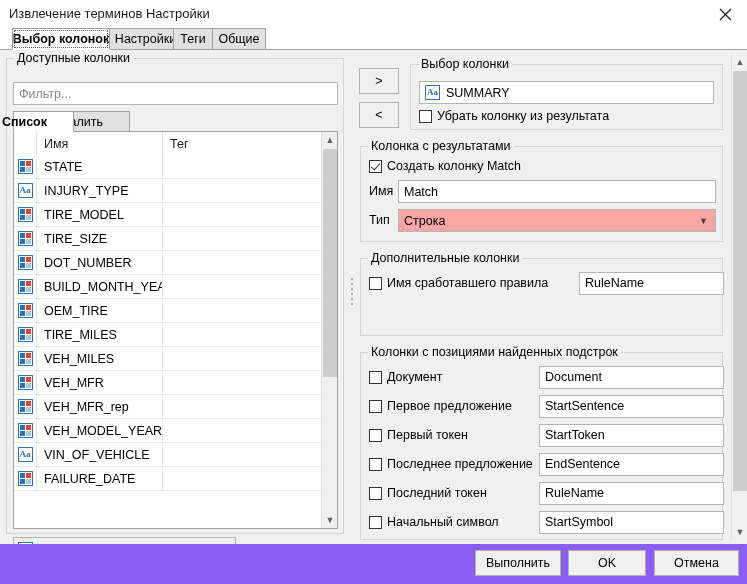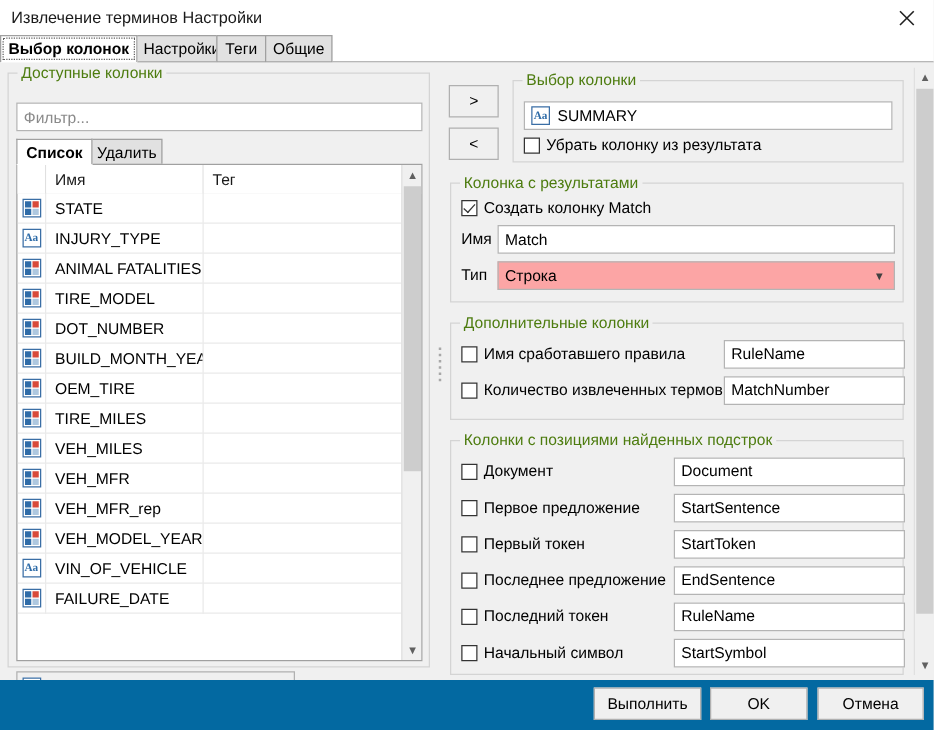--- a/index.html
+++ b/index.html
@@ -69,40 +69,40 @@
   .group {
     position: absolute;
     border: 1px solid #d4d4d4;
     background: transparent;
   }
   .group > .legend {
     position: absolute; top: -8px; left: 7px;
     background: #f0f0f0;
     padding: 0 3px;
     font-size: 12.5px;
-    color: #4d7c0f;
+    color: #000000;
     white-space: nowrap;
   }
 
   
   .left-pane { position: absolute; left: 6px; top: 8px; width: 338px; height: 476px; }
 
   .filter-input {
     position: absolute; left: 6px; top: 23px; width: 325px; height: 23px;
     border: 1px solid #b4b4b4; background: #fff;
     font-family: "Liberation Sans", sans-serif; font-size: 12.5px;
     padding: 0 5px; color: #701a75;
   }
   .filter-input::placeholder { color: #8a8a8a; }
 
   .subtabs { position: absolute; left: 6px; top: 52px; width: 325px; height: 21px; }
   .subtab {
     position: absolute; top: 0; height: 21px;
-    display: flex; align-items: center; justify-content: center;
-    padding: 0 9px; font-size: 12.5px;
+    display: flex; align-items: center; justify-content: flex-end;
+    padding: 0 26px; font-size: 12.5px;
     border: 1px solid #a0a0a0; background: #e1e1e1;
     cursor: default; white-space: nowrap;
   }
   .subtab.active { background: #fff; border-bottom-color: #fff; font-weight: bold; z-index: 3; }
 
   .list-wrap {
     position: absolute; left: 6px; top: 72px; width: 325px; height: 398px;
     border: 1px solid #a0a0a0; background: #fff; overflow: hidden;
   }
   .list-header {
@@ -237,21 +237,21 @@
     position: absolute; right: 7px; top: 50%; transform: translateY(-50%);
     color: #404040; font-size: 9px;
   }
 
   .posrow { position: absolute; left: 8px; width: 347px; height: 24px; display: flex; align-items: center; }
   .posrow .chk-row { width: 160px; }
   .posrow .text-input { position: absolute; left: 170px; width: 185px; height: 23px;
                         display: flex; align-items: center; }
 
   
-  .footer { position: absolute; left: 0; top: 544px; width: 747px; height: 40px; background: #0369a1; }
+  .footer { position: absolute; left: 0; top: 544px; width: 747px; height: 40px; background: #8b5cf6; }
   .btn {
     position: absolute; height: 26px;
     border: 1px solid #b0b0b0; background: #f0f0f0;
     display: flex; align-items: center; justify-content: center;
     font-size: 12.5px; cursor: default;
   }
 </style>
 </head>
 <body>
 
@@ -262,21 +262,21 @@
     <div class="close-btn">
       <svg width="13" height="13" viewBox="0 0 13 13">
         <line x1="1" y1="1" x2="12" y2="12" stroke="#202020" stroke-width="1.3"></line>
         <line x1="12" y1="1" x2="1" y2="12" stroke="#202020" stroke-width="1.3"></line>
       </svg>
     </div>
   </div>
 
   <div class="tabstrip">
     <div class="tabs-under"></div>
-    <div class="tab active" style="left:0;width:110px;">
+    <div class="tab active" style="left:12px;width:98px;">
       <span>Выбор колонок</span>
     </div>
     <div class="tab" style="left:101px;width:73px;padding-left:24px;">
       <span>Настройки</span>
     </div>
     <div class="tab" style="left:173px;width:40px;">
       <span>Теги</span>
     </div>
     <div class="tab" style="left:212px;width:54px;">
       <span>Общие</span>
@@ -327,33 +327,33 @@
             </div>
             <div class="row">
               <div class="cell-icon">
                 <span class="ic ic-grid">
                   <i class="q1"></i>
                   <i class="q2"></i>
                   <i class="q3"></i>
                   <i class="q4"></i>
                 </span>
               </div>
-              <div class="cell-name">ANIMAL FATALITIES</div>
-              <div class="cell-tag"></div>
-            </div>
-            <div class="row">
-              <div class="cell-icon">
-                <span class="ic ic-grid">
-                  <i class="q1"></i>
-                  <i class="q2"></i>
-                  <i class="q3"></i>
-                  <i class="q4"></i>
-                </span>
-              </div>
               <div class="cell-name">TIRE_MODEL</div>
+              <div class="cell-tag"></div>
+            </div>
+            <div class="row">
+              <div class="cell-icon">
+                <span class="ic ic-grid">
+                  <i class="q1"></i>
+                  <i class="q2"></i>
+                  <i class="q3"></i>
+                  <i class="q4"></i>
+                </span>
+              </div>
+              <div class="cell-name">TIRE_SIZE</div>
               <div class="cell-tag"></div>
             </div>
             <div class="row">
               <div class="cell-icon">
                 <span class="ic ic-grid">
                   <i class="q1"></i>
                   <i class="q2"></i>
                   <i class="q3"></i>
                   <i class="q4"></i>
                 </span>
@@ -530,27 +530,20 @@
 
         <div class="group grp-extra">
           <div class="legend">Дополнительные колонки</div>
           <div class="posrow" style="top:12px;">
             <div class="chk-row">
               <span class="chk"></span>
               <span class="chk-label">Имя сработавшего правила</span>
             </div>
             <div class="text-input" style="left:210px;width:145px;">RuleName</div>
           </div>
-          <div class="posrow" style="top:41px;">
-            <div class="chk-row">
-              <span class="chk"></span>
-              <span class="chk-label">Количество извлеченных термов</span>
-            </div>
-            <div class="text-input" style="left:210px;width:145px;">MatchNumber</div>
-          </div>
         </div>
 
         <div class="group grp-pos">
           <div class="legend">Колонки с позициями найденных подстрок</div>
           <div id="pos-rows">
               <div class="posrow" style="top: 12px;">
                 <div class="chk-row">
                   <span class="chk"></span>
                   <span class="chk-label">Документ</span>
                 </div>

